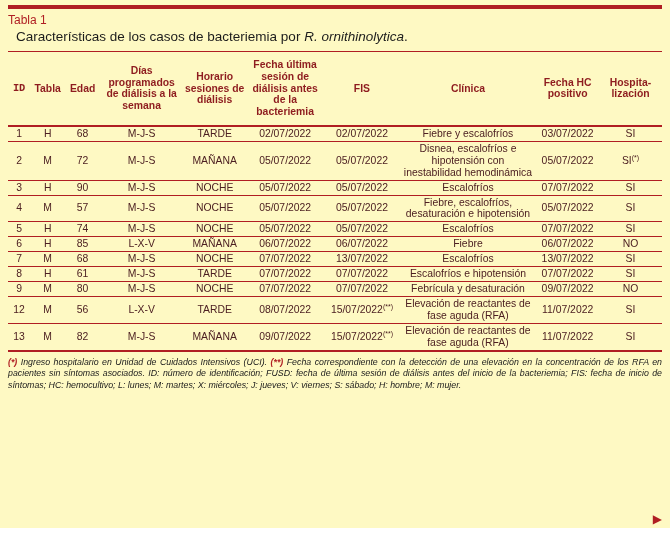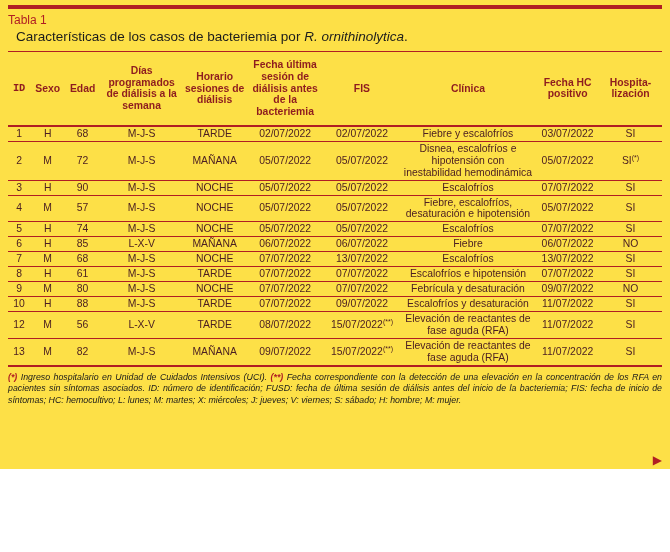--- a/index.html
+++ b/index.html
@@ -1,18 +1,18 @@
 <!DOCTYPE html>
 <html><head>
 <meta charset="utf-8">
 <style>
   html,body{margin:0;padding:0;background:#ffffff;}
   .page{
-    width:670px;height:469px;box-sizing:border-box;
-    background:#fde047;position:relative;
+    width:670px;height:528px;box-sizing:border-box;
+    background:#fef9c3;position:relative;
     padding:0 8px;
     font-family:"Liberation Sans", sans-serif;
     overflow:hidden;
   }
   .top-rule{height:4px;background:#b01e23;margin-top:5px;}
   .title{color:#b01e23;font-size:12px;margin-top:4px;}
   .subtitle{color:#1c1c1c;font-size:13.5px;margin:2px 0 7px 8px;}
   .subtitle i{font-style:italic;}
   .mid-rule{height:0;border-top:1.5px solid #b01e23;}
   table{
@@ -64,21 +64,21 @@
   <div class="subtitle">
     <span>Características de los casos de bacteriemia por </span><i>R. ornithinolytica</i><span>.</span>
   </div>
 
   <div class="mid-rule"></div>
 
   <table>
     <thead>
       <tr>
           <th>ID</th>
-          <th>Sexo</th>
+          <th>Tabla</th>
           <th>Edad</th>
           <th>Días programados de diálisis a la semana</th>
           <th>Horario sesiones de diálisis</th>
           <th>Fecha última sesión de diálisis antes de la bacteriemia</th>
           <th>FIS</th>
           <th>Clínica</th>
           <th>Fecha HC positivo</th>
           <th>Hospita-lización</th>
         </tr>
     </thead>
@@ -185,32 +185,20 @@
           <td>80</td>
           <td>M-J-S</td>
           <td>NOCHE</td>
           <td>07/07/2022</td>
           <td>07/07/2022</td>
           <td>Febrícula y desaturación</td>
           <td>09/07/2022</td>
           <td>NO</td>
         </tr>
         <tr>
-          <td>10</td>
-          <td>H</td>
-          <td>88</td>
-          <td>M-J-S</td>
-          <td>TARDE</td>
-          <td>07/07/2022</td>
-          <td>09/07/2022</td>
-          <td>Escalofríos y desaturación</td>
-          <td>11/07/2022</td>
-          <td>SI</td>
-        </tr>
-        <tr>
           <td>12</td>
           <td>M</td>
           <td>56</td>
           <td>L-X-V</td>
           <td>TARDE</td>
           <td>08/07/2022</td>
           <td>15/07/2022<sup>(**)</sup></td>
           <td>Elevación de reactantes de fase aguda (RFA)</td>
           <td>11/07/2022</td>
           <td>SI</td>

